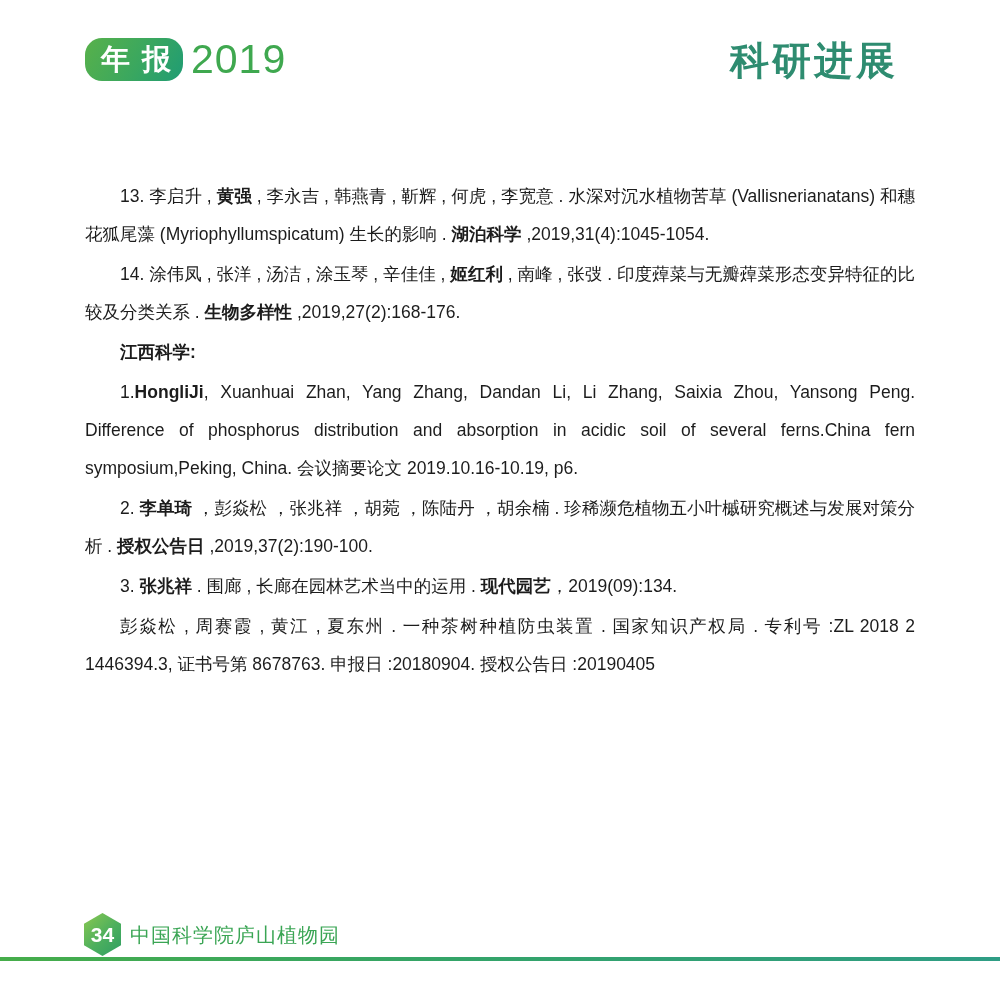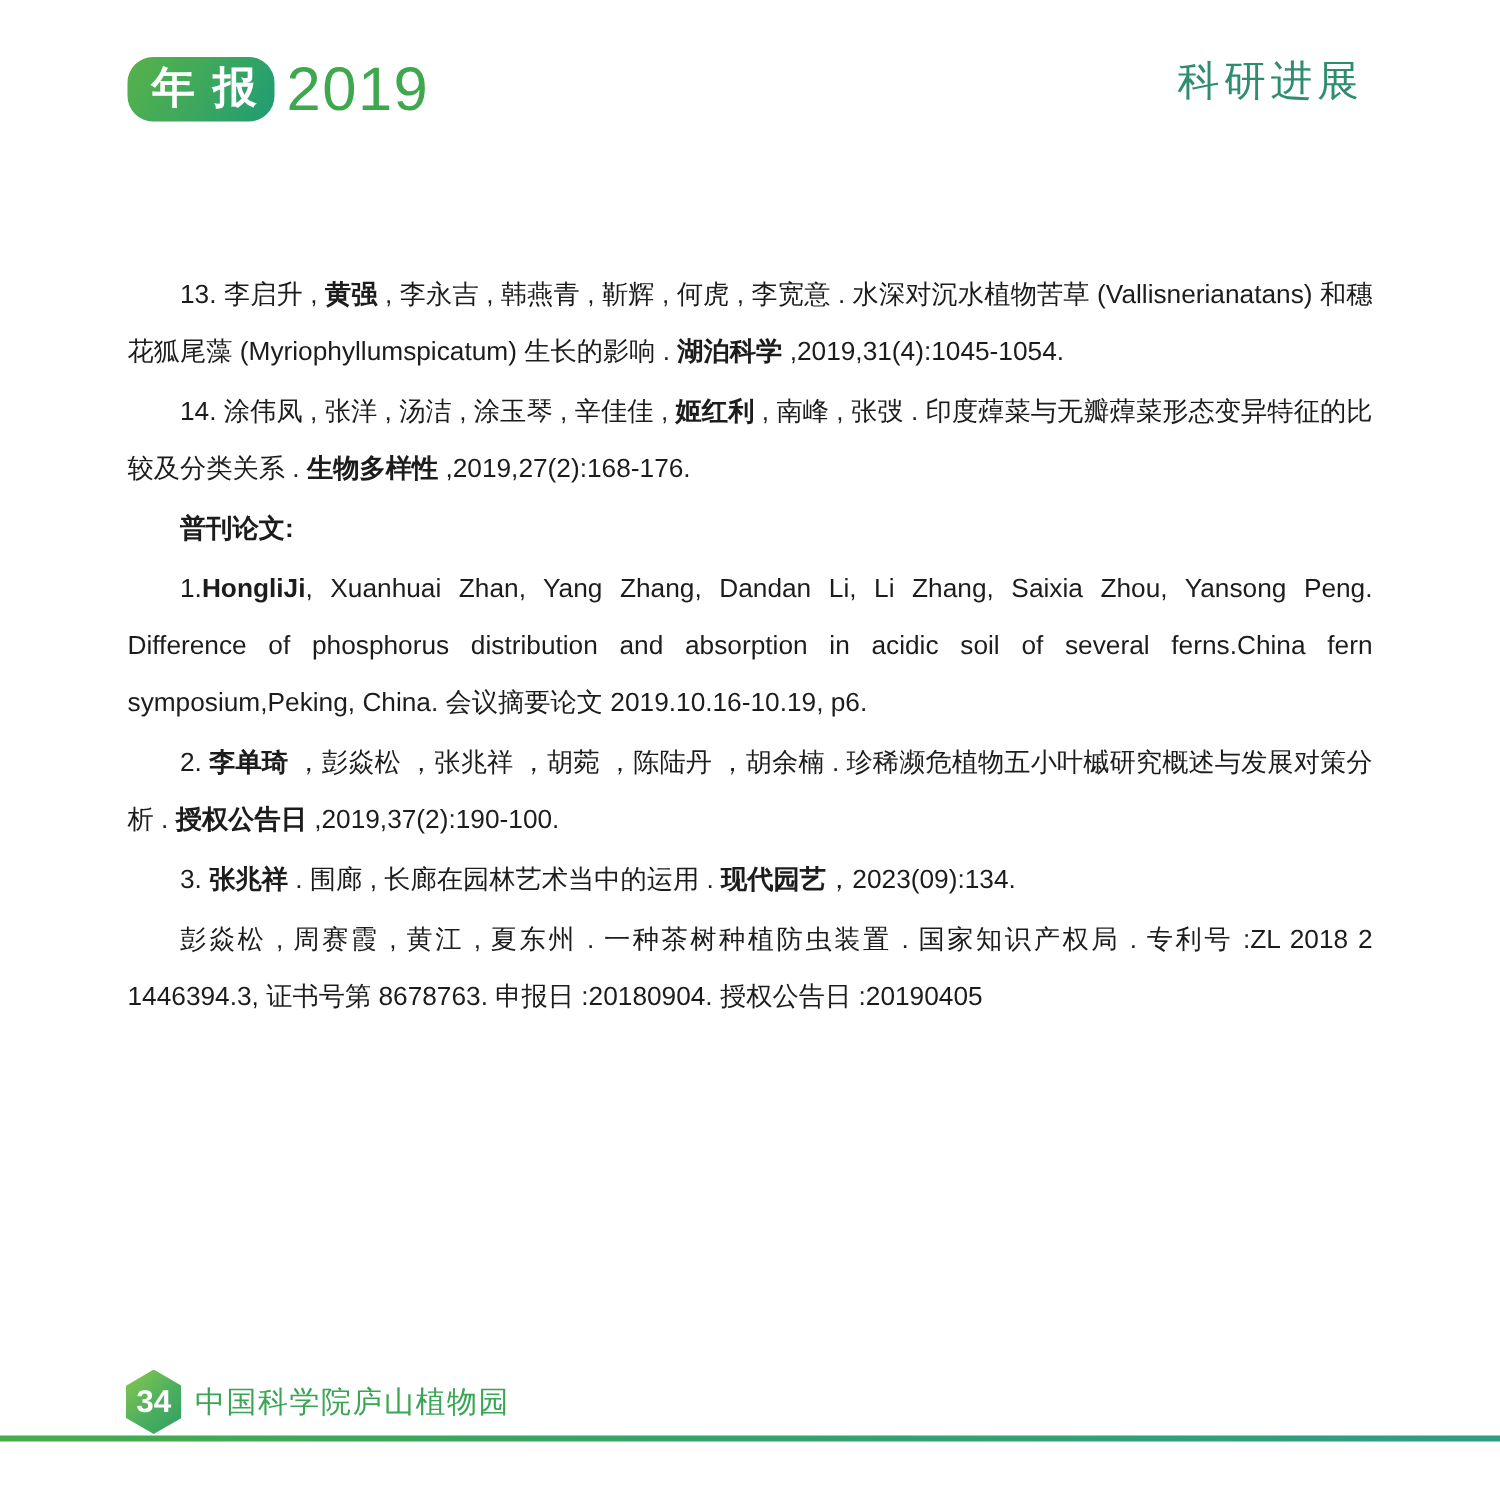--- a/index.html
+++ b/index.html
@@ -24,23 +24,23 @@
   .yb-badge span{
     color:#ffffff;font-size:29px;font-weight:700;
     letter-spacing:12px;margin-left:10px;line-height:1;
   }
   .yb-year{
     position:absolute;left:106px;top:-2px;
     font-size:41px;font-weight:500;color:var(--brand-green);
     letter-spacing:1px;line-height:46px;
   }
   .section-title{
-    position:absolute;right:6px;top:2px;
+    position:absolute;right:17px;top:2px;
     font-family:"Liberation Serif","DejaVu Serif",serif;
-    font-size:28px;font-weight:400;color:var(--header-serif-green);
+    font-size:39px;font-weight:700;color:var(--header-serif-green);
     letter-spacing:3px;line-height:1.1;
   }
 
   
   .content{
     position:absolute;left:85px;right:85px;top:177px;
   }
   .para{
     font-size:17.5px;line-height:38px;
     text-indent:2em;text-align:justify;
@@ -74,24 +74,24 @@
   <div class="yb-badge">
     <span>年报</span>
   </div>
   <div class="yb-year">2019</div>
   <div class="section-title">科研进展</div>
 </div>
 
 <div class="content">
     <p class="para"><span>13. 李启升 , </span><span class="bold">黄强</span><span> , 李永吉 , 韩燕青 , 靳辉 , 何虎 , 李宽意 . 水深对沉水植物苦草 (Vallisnerianatans) 和穗花狐尾藻 (Myriophyllumspicatum) 生长的影响 . </span><span class="bold">湖泊科学</span><span> ,2019,31(4):1045-1054.</span></p>
     <p class="para"><span>14. 涂伟凤 , 张洋 , 汤洁 , 涂玉琴 , 辛佳佳 , </span><span class="bold">姬红利</span><span> , 南峰 , 张弢 . 印度蔊菜与无瓣蔊菜形态变异特征的比较及分类关系 . </span><span class="bold">生物多样性</span><span> ,2019,27(2):168-176.</span></p>
-    <p class="para"><span class="bold">普刊论文:</span></p>
+    <p class="para"><span class="bold">江西科学:</span></p>
     <p class="para"><span>1.</span><span class="bold">HongliJi</span><span>, Xuanhuai Zhan, Yang Zhang, Dandan Li, Li Zhang, Saixia Zhou, Yansong Peng. Difference of phosphorus distribution and absorption in acidic soil of several ferns.China fern symposium,Peking, China. 会议摘要论文 2019.10.16-10.19, p6.</span></p>
     <p class="para"><span>2. </span><span class="bold">李单琦</span><span> ，彭焱松 ，张兆祥 ，胡菀 ，陈陆丹 ，胡余楠 . 珍稀濒危植物五小叶槭研究概述与发展对策分析 . </span><span class="bold">授权公告日</span><span> ,2019,37(2):190-100.</span></p>
-    <p class="para"><span>3. </span><span class="bold">张兆祥</span><span> . 围廊 , 长廊在园林艺术当中的运用 . </span><span class="bold">现代园艺</span><span>，2023(09):134.</span></p>
+    <p class="para"><span>3. </span><span class="bold">张兆祥</span><span> . 围廊 , 长廊在园林艺术当中的运用 . </span><span class="bold">现代园艺</span><span>，2019(09):134.</span></p>
     <p class="para"><span>彭焱松 , 周赛霞 , 黄江 , 夏东州 . 一种茶树种植防虫装置 . 国家知识产权局 . 专利号 :ZL 2018 2 1446394.3, 证书号第 8678763. 申报日 :20180904. 授权公告日 :20190405</span></p>
   </div>
 
 <div class="footer-rule"></div>
 <div class="hex-badge">
   <span>34</span>
 </div>
 <div class="footer-org">中国科学院庐山植物园</div>
 
 </body></html>

